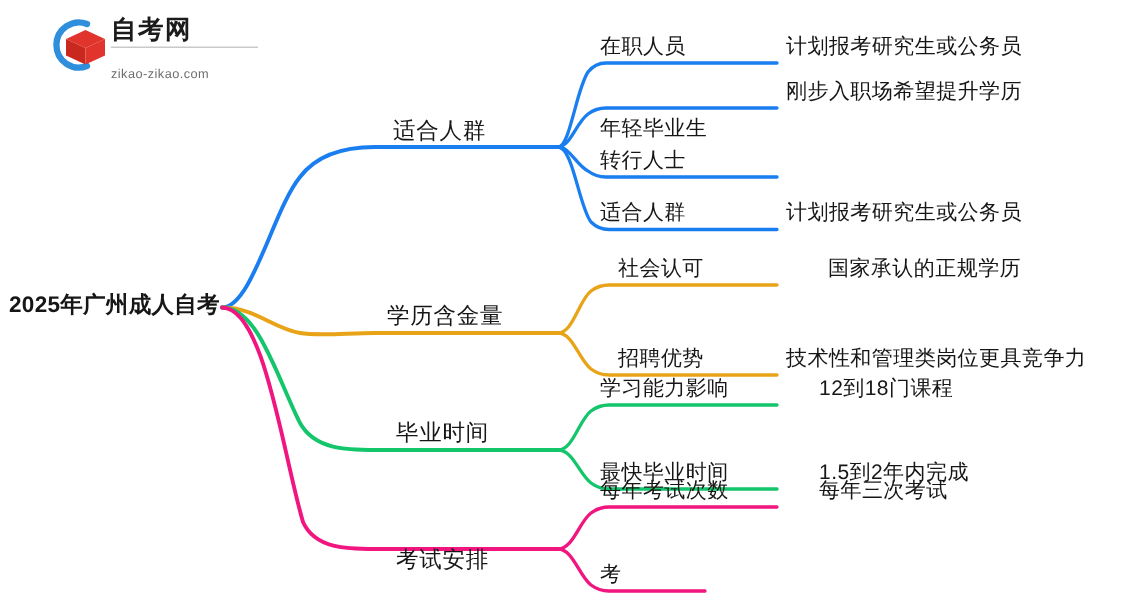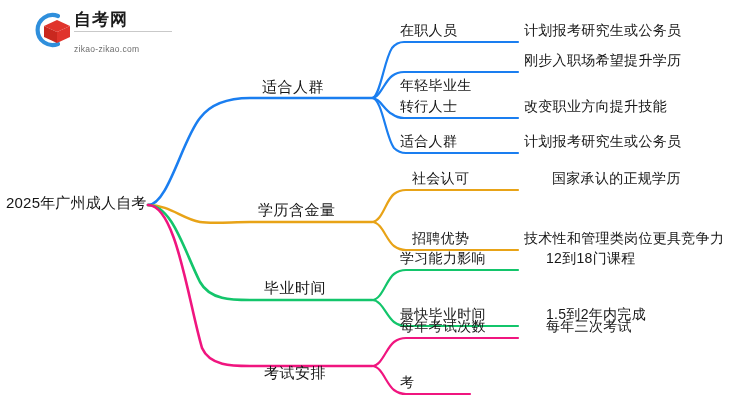--- a/index.html
+++ b/index.html
@@ -70,20 +70,21 @@
     position: absolute;
     color: #161616;
     white-space: nowrap;
     font-family: "Liberation Sans", "DejaVu Sans", sans-serif;
   }
   #root-label {
     font-size: 15px;
     left: 6px;
     top: 194px;
     letter-spacing: 0.2px;
+    font-weight: bold;
   }
   .branch-label {
     font-size: 15px;
     letter-spacing: 0.5px;
   }
   .child-label {
     font-size: 14px;
     letter-spacing: 0.3px;
   }
   .leaf-label {
@@ -142,21 +143,20 @@
 
   <div class="node-label branch-label" style="left:262px; top:78px;">适合人群</div>
 
   <div class="node-label child-label" style="left:400px; top:22px;">在职人员</div>
   <div class="node-label leaf-label" style="left:524px; top:22px;">计划报考研究生或公务员</div>
 
   <div class="node-label child-label" style="left:400px; top:52px;margin-top:25px;">年轻毕业生</div>
   <div class="node-label leaf-label" style="left:524px; top:52px;">刚步入职场希望提升学历</div>
 
   <div class="node-label child-label" style="left:400px; top:98px;">转行人士</div>
-  <div class="node-label leaf-label" style="left:524px; top:98px;">改变职业方向提升技能</div>
 
   <div class="node-label child-label" style="left:400px; top:133px;">适合人群</div>
   <div class="node-label leaf-label" style="left:524px; top:133px;">计划报考研究生或公务员</div>
 
   <div class="node-label branch-label" style="left:258px; top:201px;">学历含金量</div>
 
   <div class="node-label child-label" style="left:412px; top:170px;">社会认可</div>
   <div class="node-label leaf-label" style="left:524px; top:170px;margin-left:28px;">国家承认的正规学历</div>
 
   <div class="node-label child-label" style="left:412px; top:230px;">招聘优势</div>

